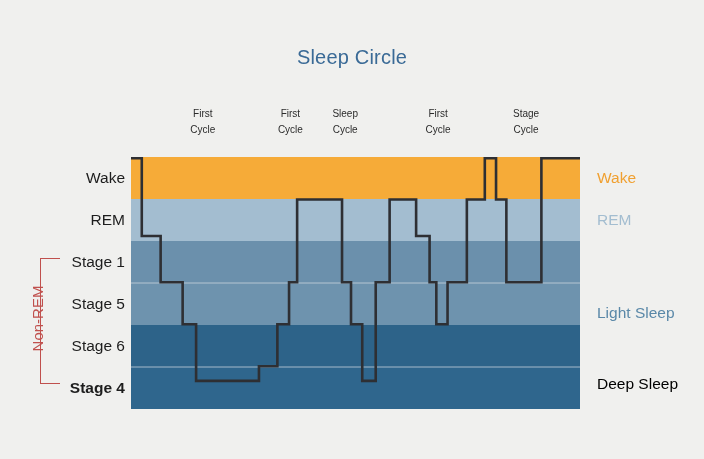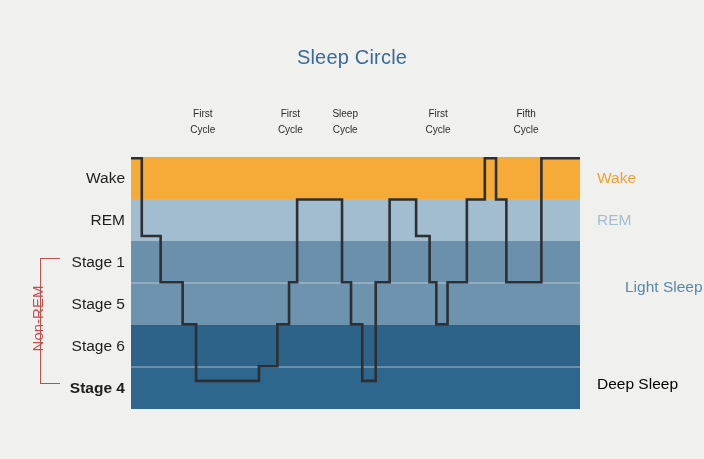--- a/index.html
+++ b/index.html
@@ -130,21 +130,21 @@
   </div>
   <div class="cycle-label" style="left: 300.173px; top: 106px;">
     <span>Sleep</span>
     <span>Cycle</span>
   </div>
   <div class="cycle-label" style="left: 393.116px; top: 106px;">
     <span>First</span>
     <span>Cycle</span>
   </div>
   <div class="cycle-label" style="left: 481.12px; top: 106px;">
-    <span>Fifth</span>
+    <span>Stage</span>
     <span>Cycle</span>
   </div>
 </div>
 
 <div id="left-axis">
   <div class="stage-label" style="top:178px;">Wake</div>
   <div class="stage-label" style="top: 220px;">REM</div>
   <div class="stage-label" style="top: 262px; margin-left: 17px;">Stage 1</div>
   <div class="stage-label" style="top: 304px;">Stage 5</div>
   <div class="stage-label" style="top: 346px;">Stage 6</div>
@@ -171,15 +171,15 @@
       <line x1="0" y1="126" x2="449" y2="126"></line>
       <line x1="0" y1="210" x2="449" y2="210"></line>
     </g>
     <polyline id="hypnogram-path" fill="none" stroke="#2e2f33" stroke-width="2.6" stroke-linejoin="miter" stroke-linecap="butt" points="0.00,1.30 10.78,1.30 10.78,79.00 29.63,79.00 29.63,125.20 51.64,125.20 51.64,167.20 65.10,167.20 65.10,223.90 127.96,223.90 127.96,209.20 146.37,209.20 146.37,167.20 158.05,167.20 158.05,125.20 166.13,125.20 166.13,42.46 211.03,42.46 211.03,125.20 220.01,125.20 220.01,167.20 231.24,167.20 231.24,223.90 244.71,223.90 244.71,125.20 258.62,125.20 258.62,42.46 285.12,42.46 285.12,79.00 298.59,79.00 298.59,125.20 305.32,125.20 305.32,167.20 316.54,167.20 316.54,125.20 335.85,125.20 335.85,42.46 353.81,42.46 353.81,1.30 365.04,1.30 365.04,42.46 375.36,42.46 375.36,125.20 410.39,125.20 410.39,1.30 449.00,1.30"></polyline>
   </svg>
 </div>
 
 <div id="right-legend">
   <div class="right-label" style="top: 178px; color: rgb(240, 160, 48);">Wake</div>
   <div class="right-label" style="top: 220px; color: rgb(163, 189, 208);">REM</div>
-  <div class="right-label" style="top: 287px; color: rgb(90, 136, 168); margin-left: 28px;">Light Sleep</div>
+  <div class="right-label" style="top: 313px; color: rgb(90, 136, 168);">Light Sleep</div>
   <div class="right-label" style="top: 383.8px; color: #000000;">Deep Sleep</div>
 </div>
 
 </body></html>

